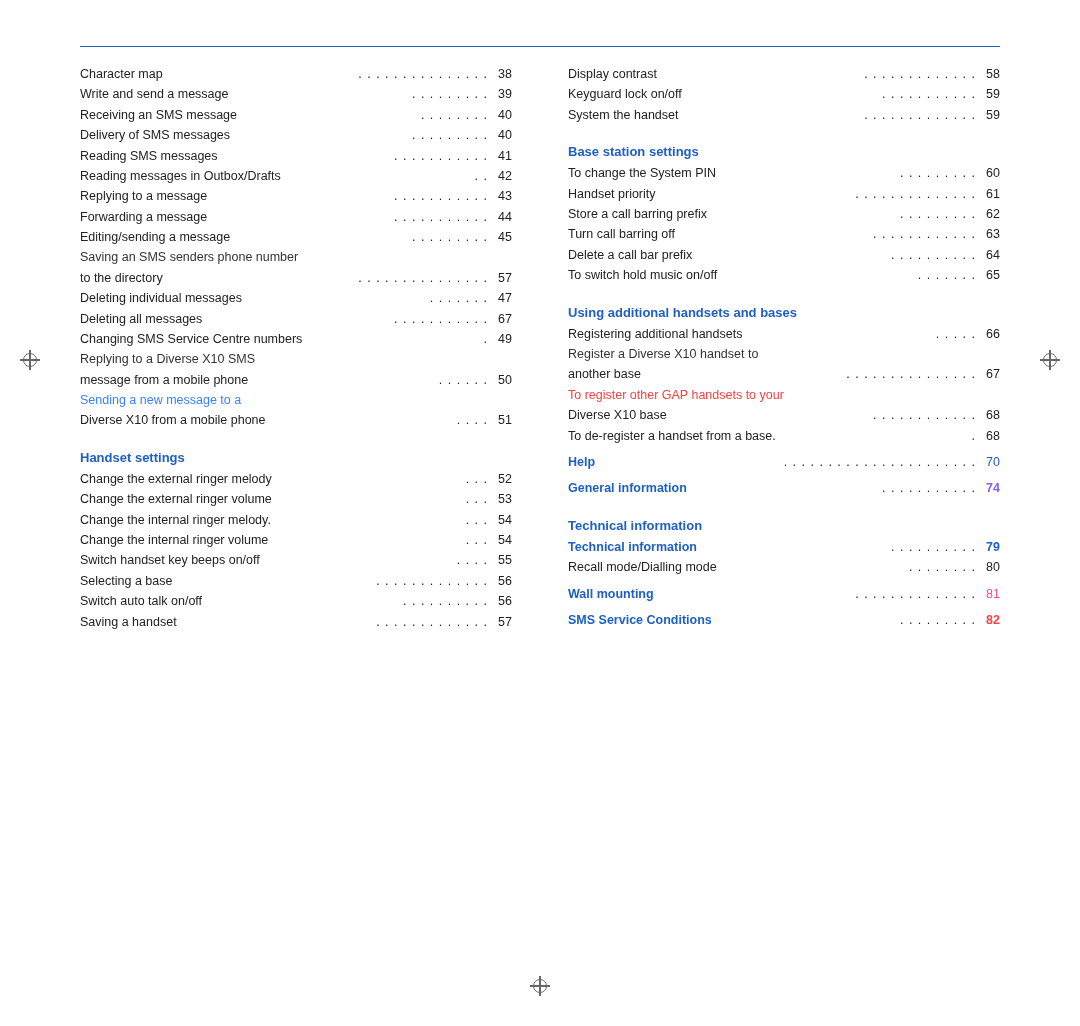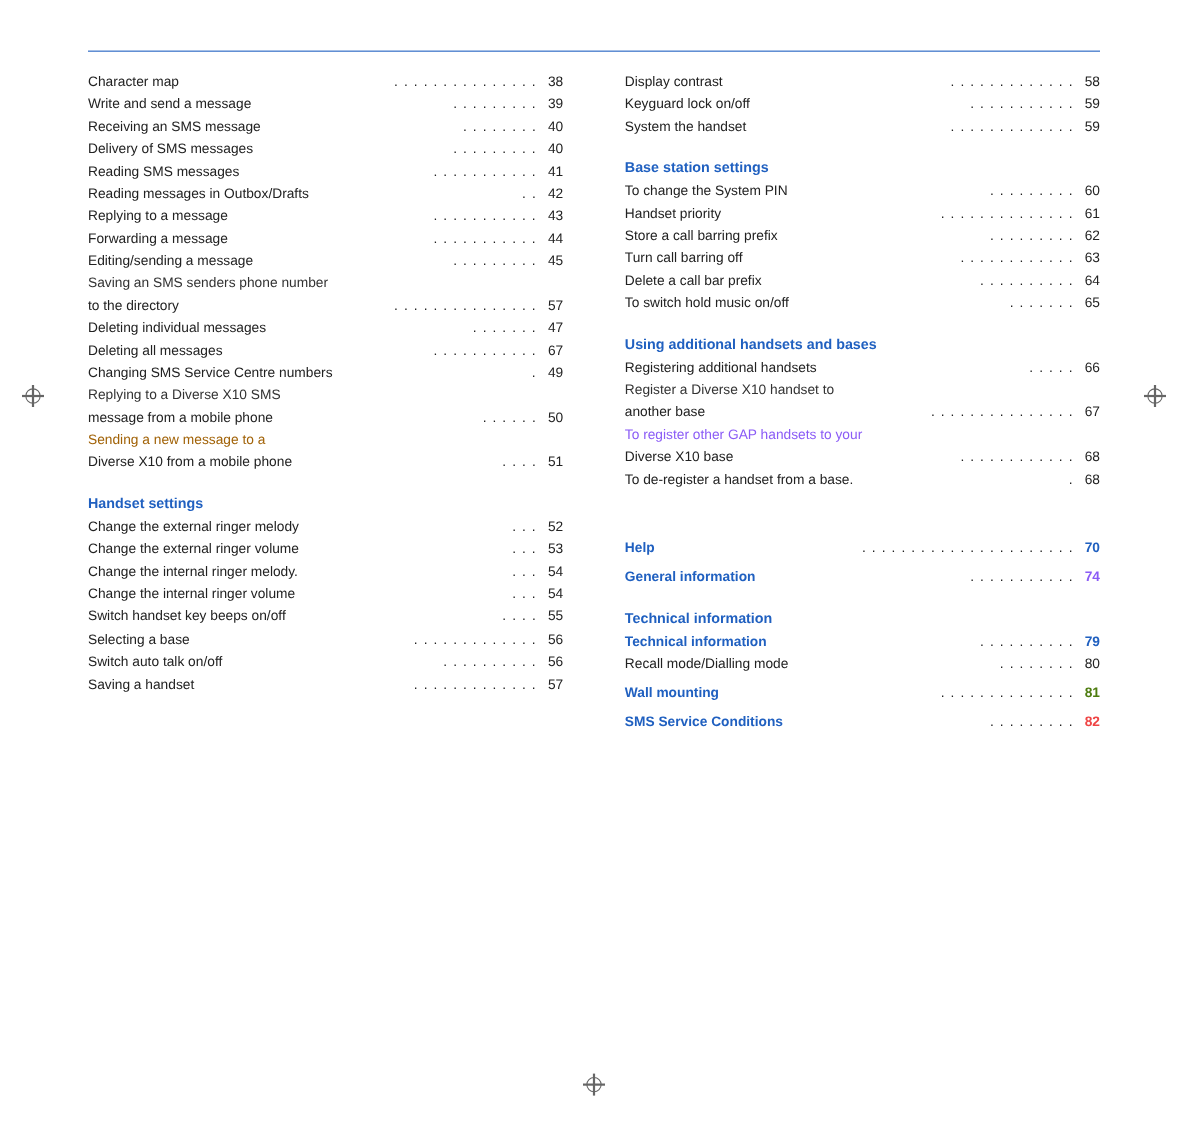--- a/index.html
+++ b/index.html
@@ -249,21 +249,21 @@
     </div>
         <div class="toc-entry">
       <span class="entry-text" style="color:#333;">Replying to a Diverse X10 SMS</span>
     </div>
         <div class="toc-entry">
       <span class="entry-text" style="">message from a mobile phone</span>
       <span class="entry-dots"> . . . . . .</span>
       <span class="entry-page" style="">50</span>
     </div>
         <div class="toc-entry">
-      <span class="entry-text" style="color:#a16207;">Sending a new message to a</span>
+      <span class="entry-text" style="color:#3b82f6;">Sending a new message to a</span>
     </div>
         <div class="toc-entry">
       <span class="entry-text" style="">Diverse X10 from a mobile phone</span>
       <span class="entry-dots"> . . . .</span>
       <span class="entry-page" style="">51</span>
     </div>
         <div style="height: 6px;"></div>
         <div class="toc-section-heading">Handset settings</div>
         <div class="toc-entry">
       <span class="entry-text" style="">Change the external ringer melody</span>
@@ -364,37 +364,37 @@
     </div>
         <div class="toc-entry">
       <span class="entry-text" style="color:#333;">Register a Diverse X10 handset to</span>
     </div>
         <div class="toc-entry">
       <span class="entry-text" style="">another base</span>
       <span class="entry-dots"> . . . . . . . . . . . . . . .</span>
       <span class="entry-page" style="">67</span>
     </div>
         <div class="toc-entry">
-      <span class="entry-text" style="color:#8b5cf6;">To register other GAP handsets to your</span>
+      <span class="entry-text" style="color:#ef4444;">To register other GAP handsets to your</span>
     </div>
         <div class="toc-entry">
       <span class="entry-text" style="">Diverse X10 base</span>
       <span class="entry-dots"> . . . . . . . . . . . .</span>
       <span class="entry-page" style="">68</span>
     </div>
         <div class="toc-entry">
       <span class="entry-text" style="">To de-register a handset from a base.</span>
       <span class="entry-dots">.</span>
       <span class="entry-page" style="">68</span>
     </div>
         <div style="height: 6px;"></div>
         <div class="toc-entry">
       <span class="entry-text" style="color:#2060c0;font-weight:bold;">Help</span>
       <span class="entry-dots"> . . . . . . . . . . . . . . . . . . . . . .</span>
-      <span class="entry-page" style="color:#2060c0;font-weight:bold;margin-top:36px;">70</span>
+      <span class="entry-page" style="color:#2060c0;font-weight:normal;">70</span>
     </div>
         <div style="height: 6px;"></div>
         <div class="toc-entry">
       <span class="entry-text" style="color:#2060c0;font-weight:bold;">General information</span>
       <span class="entry-dots"> . . . . . . . . . . .</span>
       <span class="entry-page" style="color:#8b5cf6;font-weight:bold;">74</span>
     </div>
         <div style="height: 6px;"></div>
         <div class="toc-section-heading">Technical information</div>
         <div class="toc-entry">
@@ -404,21 +404,21 @@
           </div>
         <div class="toc-entry">
       <span class="entry-text" style="">Recall mode/Dialling mode</span>
       <span class="entry-dots"> . . . . . . . .</span>
       <span class="entry-page" style="">80</span>
     </div>
         <div style="height: 6px;"></div>
         <div class="toc-entry">
       <span class="entry-text" style="color:#2060c0;font-weight:bold;">Wall mounting</span>
       <span class="entry-dots"> . . . . . . . . . . . . . .</span>
-      <span class="entry-page" style="color:#4d7c0f;font-weight:bold;">81</span>
+      <span class="entry-page" style="color:#ec4899;font-weight:normal;">81</span>
     </div>
         <div style="height: 6px;"></div>
         <div class="toc-entry">
       <span class="entry-text" style="color:#2060c0;font-weight:bold;">SMS Service Conditions</span>
       <span class="entry-dots"> . . . . . . . . .</span>
       <span class="entry-page" style="color:#ef4444;font-weight:bold;">82</span>
     </div>
       </div>
 
   </div>

